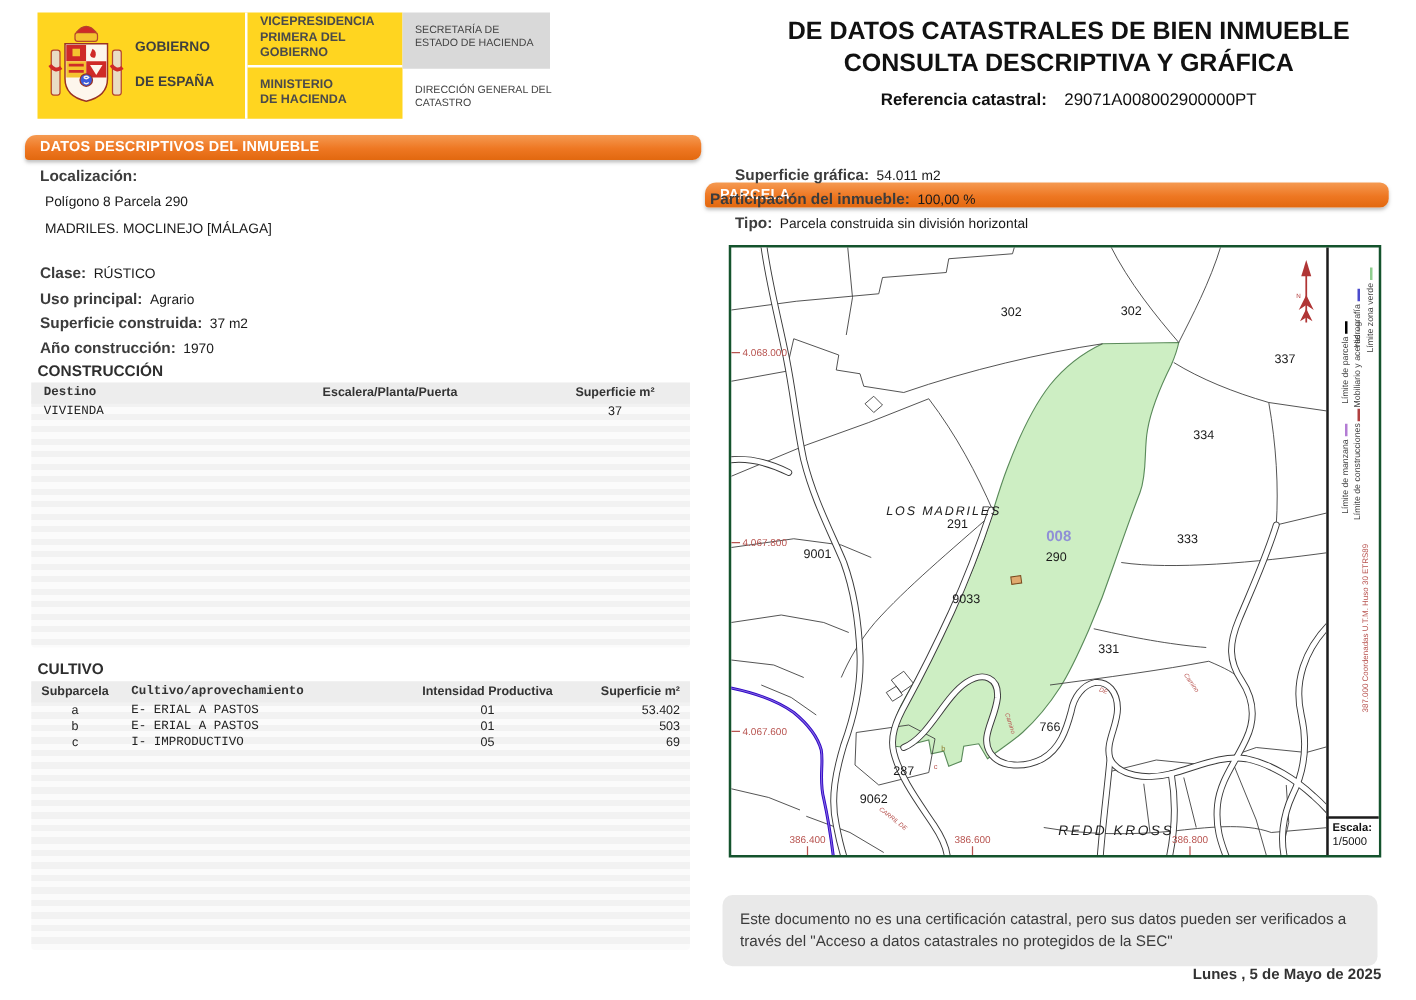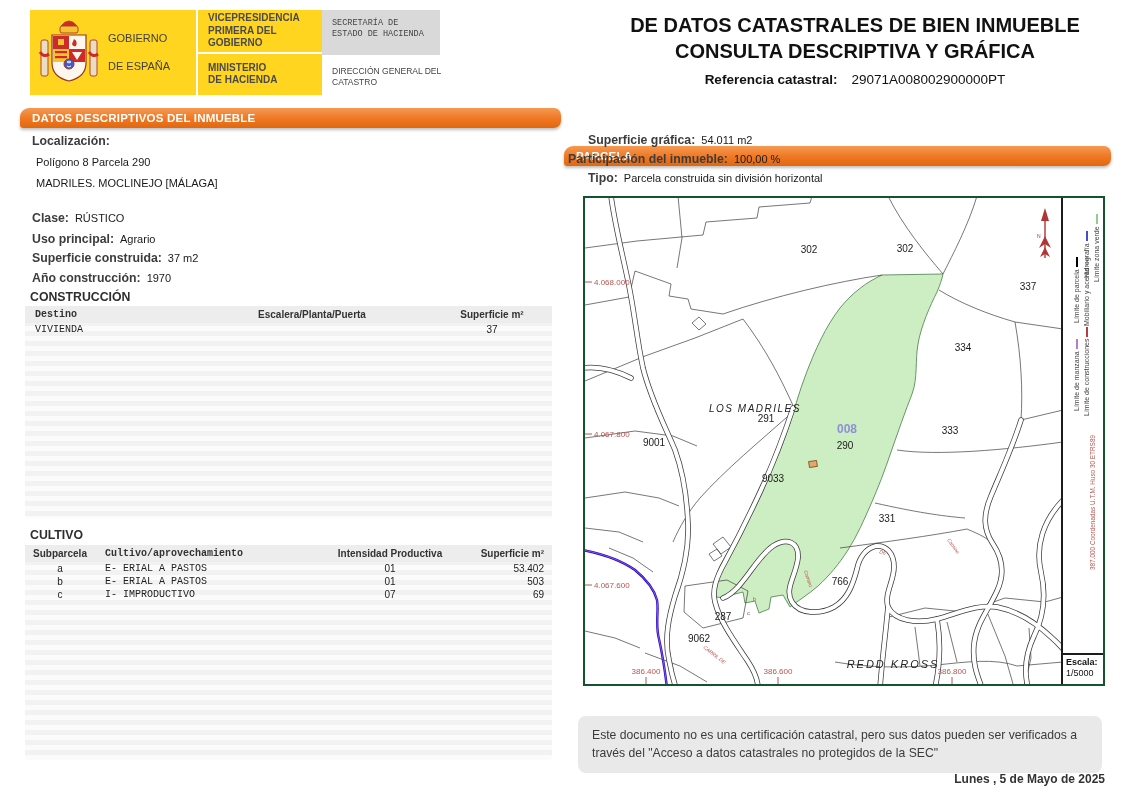--- a/index.html
+++ b/index.html
@@ -3,26 +3,26 @@
 <meta charset="utf-8">
 <style>
   html,body{margin:0;padding:0;}
   body{
     width:1133px;height:800px;position:relative;background:#fff;
     font-family:"Liberation Sans",sans-serif;overflow:hidden;color:#1a1a1a;
   }
   
   .logo-yellow{position:absolute;left:30px;top:10px;width:292px;height:85px;background:#ffd520;display:flex;}
   .coa{width:78px;height:85px;display:flex;align-items:center;justify-content:center;}
-  .gob-block{width:88px;display:flex;flex-direction:column;justify-content:center;font-weight:normal;font-size:11px;color:#3f3f3f;line-height:1.25;gap:14px;}
+  .gob-block{width:88px;display:flex;flex-direction:column;justify-content:center;font-weight:bold;font-size:11px;color:#3f3f3f;line-height:1.25;gap:14px;}
   .logo-divider{width:2px;background:#fff;margin:0;}
   .min-block{flex:1;display:flex;flex-direction:column;font-weight:bold;font-size:10px;color:#4a4a4a;line-height:1.25;}
   .min-cell{flex:1;display:flex;flex-direction:column;justify-content:center;padding-left:10px;}
   .min-sep{height:2px;background:#fff;}
-  .sec-gray{position:absolute;left:322px;top:10px;width:118px;height:45px;background:#d9d9d9;font-size:8.5px;color:#444;padding:8px 8px 0 10px;box-sizing:border-box;line-height:1.3;font-family:Liberation Mono, monospace;}
+  .sec-gray{position:absolute;left:322px;top:10px;width:118px;height:45px;background:#d9d9d9;font-size:8.5px;color:#444;padding:8px 8px 0 10px;box-sizing:border-box;line-height:1.3;}
   .dir-white{position:absolute;left:332px;top:66px;width:110px;font-size:8.5px;color:#444;line-height:1.3;}
   .doc-title{position:absolute;left:600px;top:12px;width:510px;text-align:center;font-weight:bold;font-size:20px;color:#111;line-height:1.3;}
   .ref-line{position:absolute;left:600px;top:72px;width:510px;text-align:center;font-size:13.5px;color:#111;}
   .ref-line .lbl{font-weight:bold;margin-right:14px;}
   
   .section-bar{position:absolute;height:20px;background:linear-gradient(180deg,#f59a52 0%,#ee7722 55%,#e2680f 100%);
     border-radius:9px 7px 7px 3px;color:#fff;font-weight:bold;font-size:11.5px;line-height:20px;
     padding-left:12px;box-sizing:border-box;letter-spacing:.2px;box-shadow:0 2px 3px rgba(130,130,130,.5);}
   
   .fld{position:absolute;font-size:11px;color:#1a1a1a;white-space:nowrap;}
@@ -146,21 +146,21 @@
   </div>
   <div class="trow g4">
     <span class="c-c">b</span>
     <span class="c-l">E- ERIAL A PASTOS</span>
     <span class="c-c">01</span>
     <span class="c-r">503</span>
   </div>
   <div class="trow g4">
     <span class="c-c">c</span>
     <span class="c-l">I- IMPRODUCTIVO</span>
-    <span class="c-c">07</span>
+    <span class="c-c">05</span>
     <span class="c-r">69</span>
   </div>
 </div>
 
 <div class="section-bar" style="left:564px;top:108px;width:547px;margin-top:38px;">PARCELA</div>
 
 <div class="fld" style="left:588px;top:133px;"><b>Superficie gráfica:</b><span>54.011 m2</span></div>
 <div class="fld" style="left:568px;top:152px;"><b>Participación del inmueble:</b><span>100,00 %</span></div>
 <div class="fld" style="left:588px;top:171px;"><b>Tipo:</b><span>Parcela construida sin división horizontal</span></div>
 

